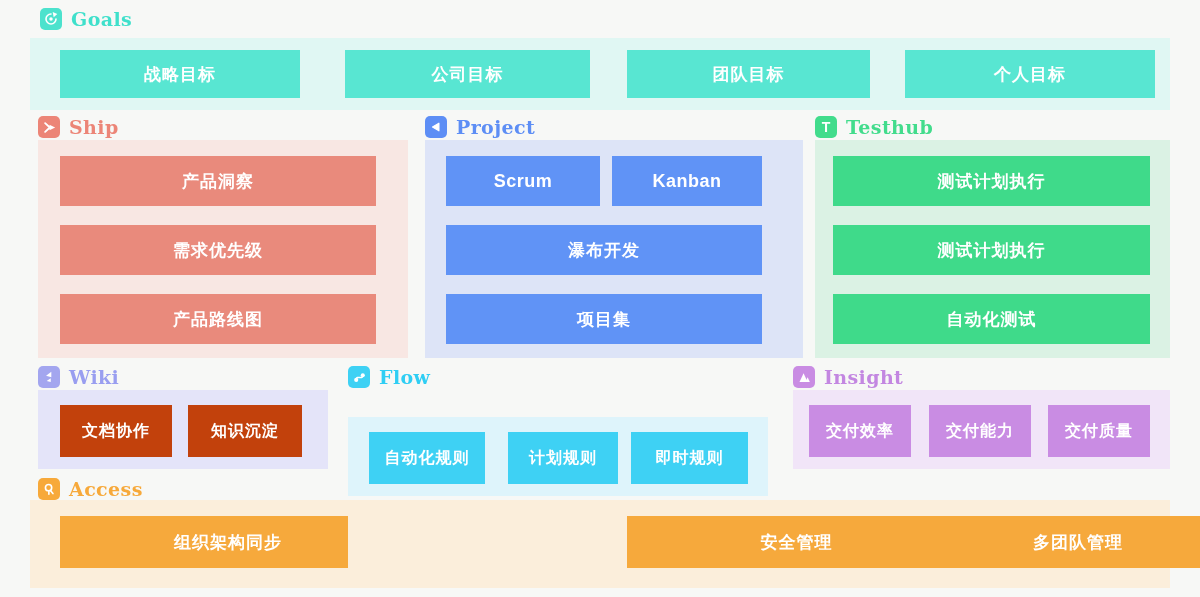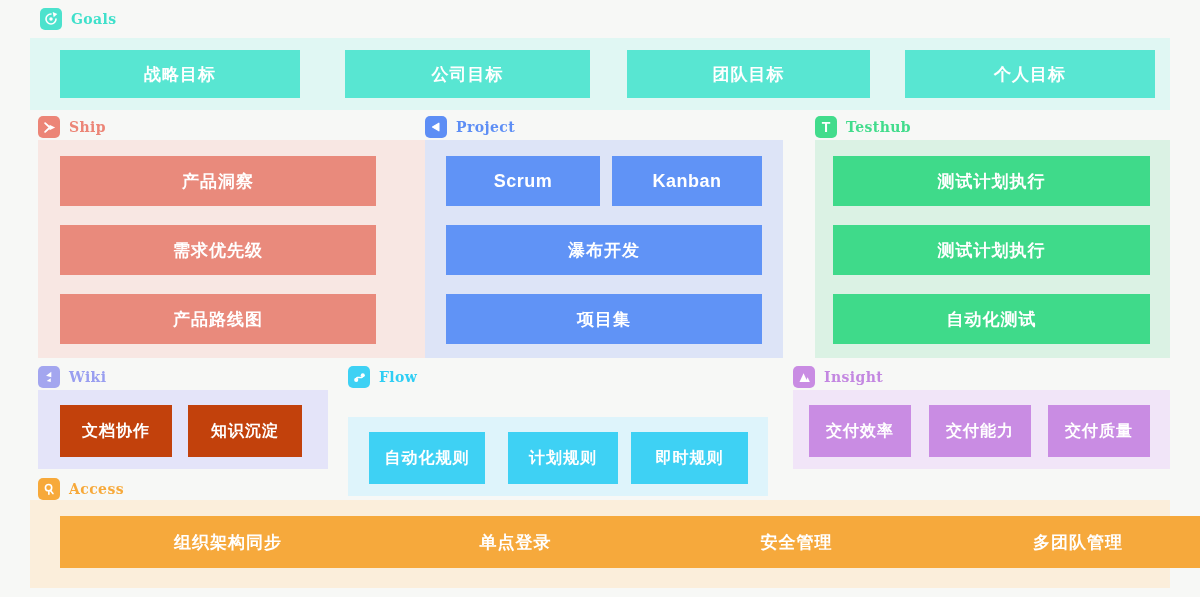--- a/index.html
+++ b/index.html
@@ -4,33 +4,33 @@
 <style>
   html,body{margin:0;padding:0;}
   body{
     width:1200px;height:597px;position:relative;overflow:hidden;
     background:#f7f8f6;
     font-family:"Liberation Sans","DejaVu Sans",sans-serif;
   }
   .canvas{position:absolute;inset:0;}
   .sec-header{position:absolute;display:flex;align-items:center;gap:9px;height:24px;}
   .sec-icon{width:22px;height:22px;border-radius:5px;display:flex;align-items:center;justify-content:center;flex:0 0 auto;}
-  .sec-label{font-family:"DejaVu Serif","Liberation Serif",serif;font-weight:700;font-size:14px;letter-spacing:.4px;}
+  .sec-label{font-family:"DejaVu Serif","Liberation Serif",serif;font-weight:700;font-size:19px;letter-spacing:.4px;}
   .panel{position:absolute;}
   .box{
     position:absolute;display:flex;align-items:center;justify-content:center;
     color:#ffffff;font-weight:700;font-size:17px;letter-spacing:1px;
     font-family:"Liberation Sans","DejaVu Sans",sans-serif;
   }
   .box.small{font-size:16px;}
   .box.latin{font-size:18px;letter-spacing:.5px;}
 
   
   .goals   .sec-icon{background:#4ce2cd;} .goals   .sec-label{color:#3fe0cb;} .goals-panel{background:#e0f7f3;}   .goals-box{background:#58e6d2;}
-  .ship    .sec-icon{background:#ec8577;} .ship    .sec-label{color:#ec8577;} .ship-panel{background:#f8e7e3;padding-left:34px;}    .ship-box{background:#e98a7c;}
+  .ship    .sec-icon{background:#ec8577;} .ship    .sec-label{color:#ec8577;} .ship-panel{background:#f8e7e3;}    .ship-box{background:#e98a7c;}
   .project .sec-icon{background:#5d8ef5;} .project .sec-label{color:#5d8ef5;} .project-panel{background:#dde4f7;} .project-box{background:#6093f6;}
   .testhub .sec-icon{background:#42dc8c;} .testhub .sec-label{color:#42dc8c;} .testhub-panel{background:#dbf2e4;} .testhub-box{background:#3fda8a;}
   .wiki    .sec-icon{background:#a3a6ef;} .wiki    .sec-label{color:#999ef0;} .wiki-panel{background:#e4e4f9;}    .wiki-box{background:#c2410c;}
   .flow    .sec-icon{background:#3ed1f4;} .flow    .sec-label{color:#2fcef4;} .flow-panel{background:#def4fb;margin-top:27px;}    .flow-box{background:#3ed1f4;}
   .insight .sec-icon{background:#c98ce3;} .insight .sec-label{color:#c387e1;} .insight-panel{background:#f1e5f8;} .insight-box{background:#c98ce3;}
   .access  .sec-icon{background:#f7a93a;} .access  .sec-label{color:#f7a93a;} .access-panel{background:#fbeedb;}  .access-box{background:#f6a93c;padding-left:48px;}
 
   .t-glyph{color:#fff;font-weight:700;font-size:14px;font-family:"Liberation Sans",sans-serif;line-height:1;}
 </style>
 </head>
@@ -76,21 +76,21 @@
 
   <div class="sec project">
     <div class="sec-header" style="left:425px;top:115px;">
       <span class="sec-icon">
         <svg width="14" height="14" viewBox="0 0 24 24">
             <path d="M17 5.5 V18.5 L6 12 Z" fill="#fff" stroke="#fff" stroke-width="2" stroke-linejoin="round"></path>
           </svg>
       </span>
       <span class="sec-label">Project</span>
     </div>
-    <div class="panel project-panel" style="left:425px;top:140px;width:358px;height:218px;">
+    <div class="panel project-panel" style="left:425px;top:140px;width:358px;height:218px;padding-left:20px;">
       <div class="box project-box latin" style="left:21px;top:16px;width:154px;height:50px;">Scrum</div>
       <div class="box project-box latin" style="left:187px;top:16px;width:150px;height:50px;">Kanban</div>
       <div class="box project-box" style="left:21px;top:85px;width:316px;height:50px;">瀑布开发</div>
       <div class="box project-box" style="left:21px;top:154px;width:316px;height:50px;">项目集</div>
     </div>
   </div>
 
   <div class="sec testhub">
     <div class="sec-header" style="left:815px;top:115px;">
       <span class="sec-icon">
@@ -161,19 +161,18 @@
       <span class="sec-icon">
         <svg width="15" height="15" viewBox="0 0 24 24">
             <circle cx="10.5" cy="9" r="5" fill="none" stroke="#fff" stroke-width="2.6"></circle>
             <path d="M13.5 13.5 L17.5 18.5 M11 15 L11 19.5" stroke="#fff" stroke-width="2.6" stroke-linecap="round" fill="none"></path>
           </svg>
       </span>
       <span class="sec-label">Access</span>
     </div>
     <div class="panel access-panel" style="left:30px;top:500px;width:1140px;height:88px;">
       <div class="box access-box" style="left:30px;top:16px;width:240px;height:52px;">组织架构同步</div>
-      <div class="box access-box" style="left:315px;top:16px;width:245px;height:52px;">单点登录</div>
       <div class="box access-box" style="left:597px;top:16px;width:243px;height:52px;">安全管理</div>
       <div class="box access-box" style="left:875px;top:16px;width:250px;height:52px;">多团队管理</div>
     </div>
   </div>
 
 </div>
 
 </body></html>

